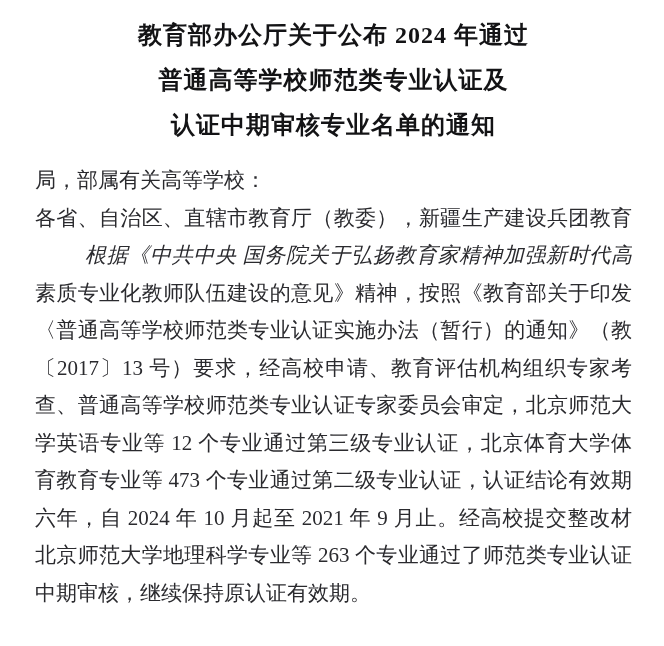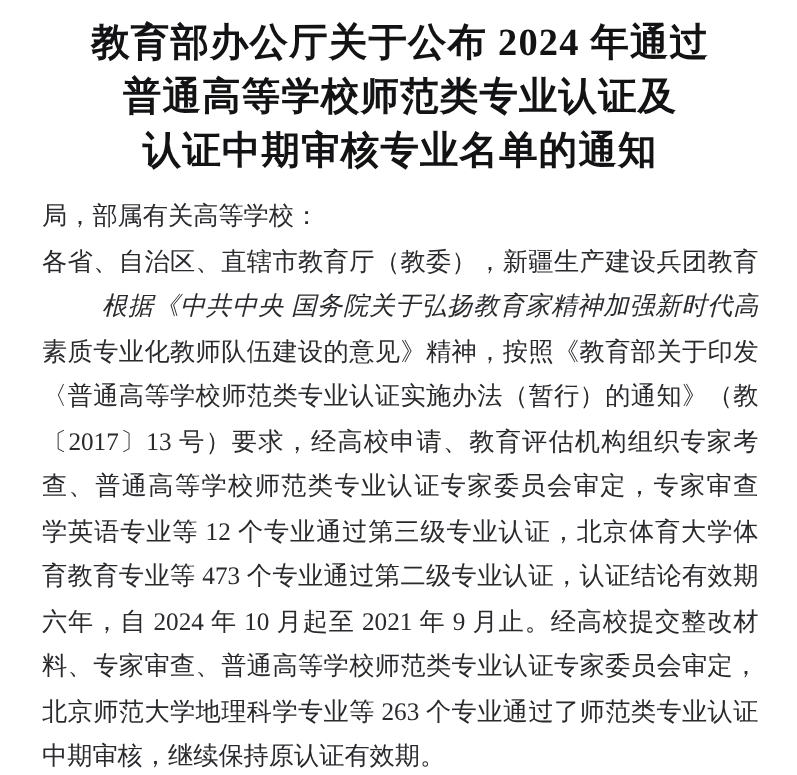--- a/index.html
+++ b/index.html
@@ -20,21 +20,21 @@
     padding: 0 32px 0 35px;
     background: #ffffff;
   }
   .title {
     margin: 13px 0 0 0;
     text-align: center;
     font-weight: bold;
     color: #131315;
   }
   .title-line {
-    font-size: 32px;
+    font-size: 24px;
     line-height: 45px;
     white-space: nowrap;
     letter-spacing: 1px;
   }
   .body-text {
     margin-top: 14px;
     color: #2a2a2e;
     font-size: 21px;
   }
   .line {
@@ -61,21 +61,20 @@
       <div class="title-line">普通高等学校师范类专业认证及</div>
       <div class="title-line">认证中期审核专业名单的通知</div>
     </h1>
   <div class="body-text" id="body-block" style="color: rgb(42, 42, 46);">
       <div class="line para-end">局，部属有关高等学校：</div>
       <div class="line">各省、自治区、直辖市教育厅（教委），新疆生产建设兵团教育</div>
       <div class="line indent">根据《中共中央 国务院关于弘扬教育家精神加强新时代高</div>
       <div class="line">素质专业化教师队伍建设的意见》精神，按照《教育部关于印发</div>
       <div class="line">〈普通高等学校师范类专业认证实施办法（暂行）的通知》（教师</div>
       <div class="line">〔2017〕13 号）要求，经高校申请、教育评估机构组织专家考</div>
-      <div class="line">查、普通高等学校师范类专业认证专家委员会审定，专家审查</div>
+      <div class="line">查、普通高等学校师范类专业认证专家委员会审定，北京师范大</div>
       <div class="line">学英语专业等 12 个专业通过第三级专业认证，北京体育大学体</div>
       <div class="line">育教育专业等 473 个专业通过第二级专业认证，认证结论有效期</div>
       <div class="line">六年，自 2024 年 10 月起至 2021 年 9 月止。经高校提交整改材</div>
-      <div class="line">料、专家审查、普通高等学校师范类专业认证专家委员会审定，</div>
       <div class="line">北京师范大学地理科学专业等 263 个专业通过了师范类专业认证</div>
       <div class="line para-end">中期审核，继续保持原认证有效期。</div>
     </div>
 </div>
 
 </body></html>

